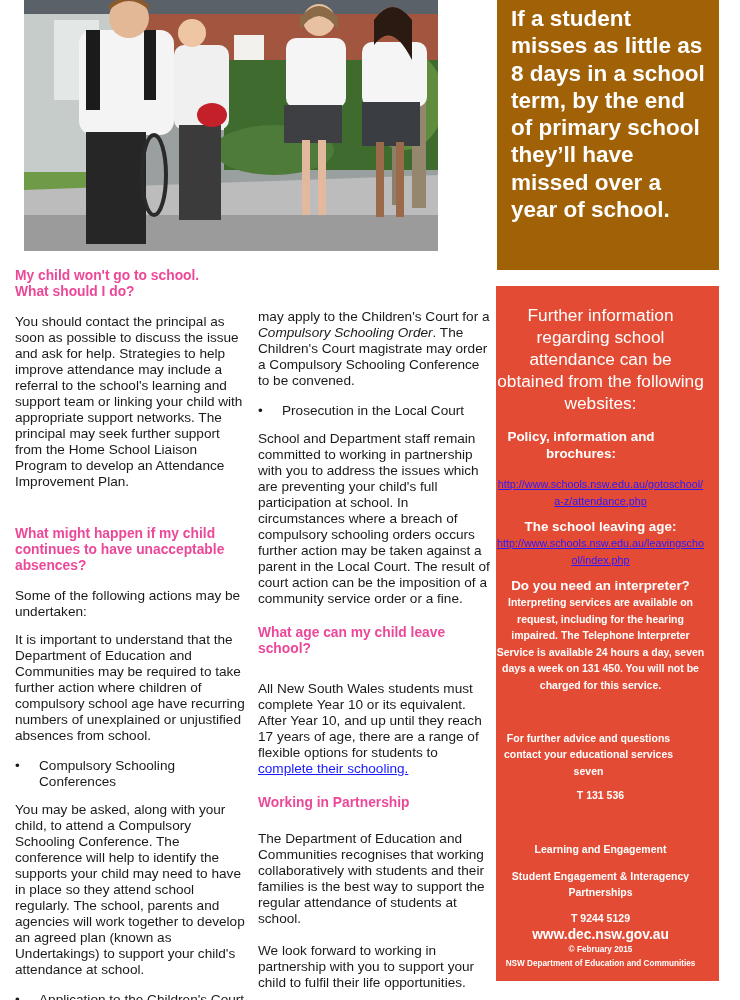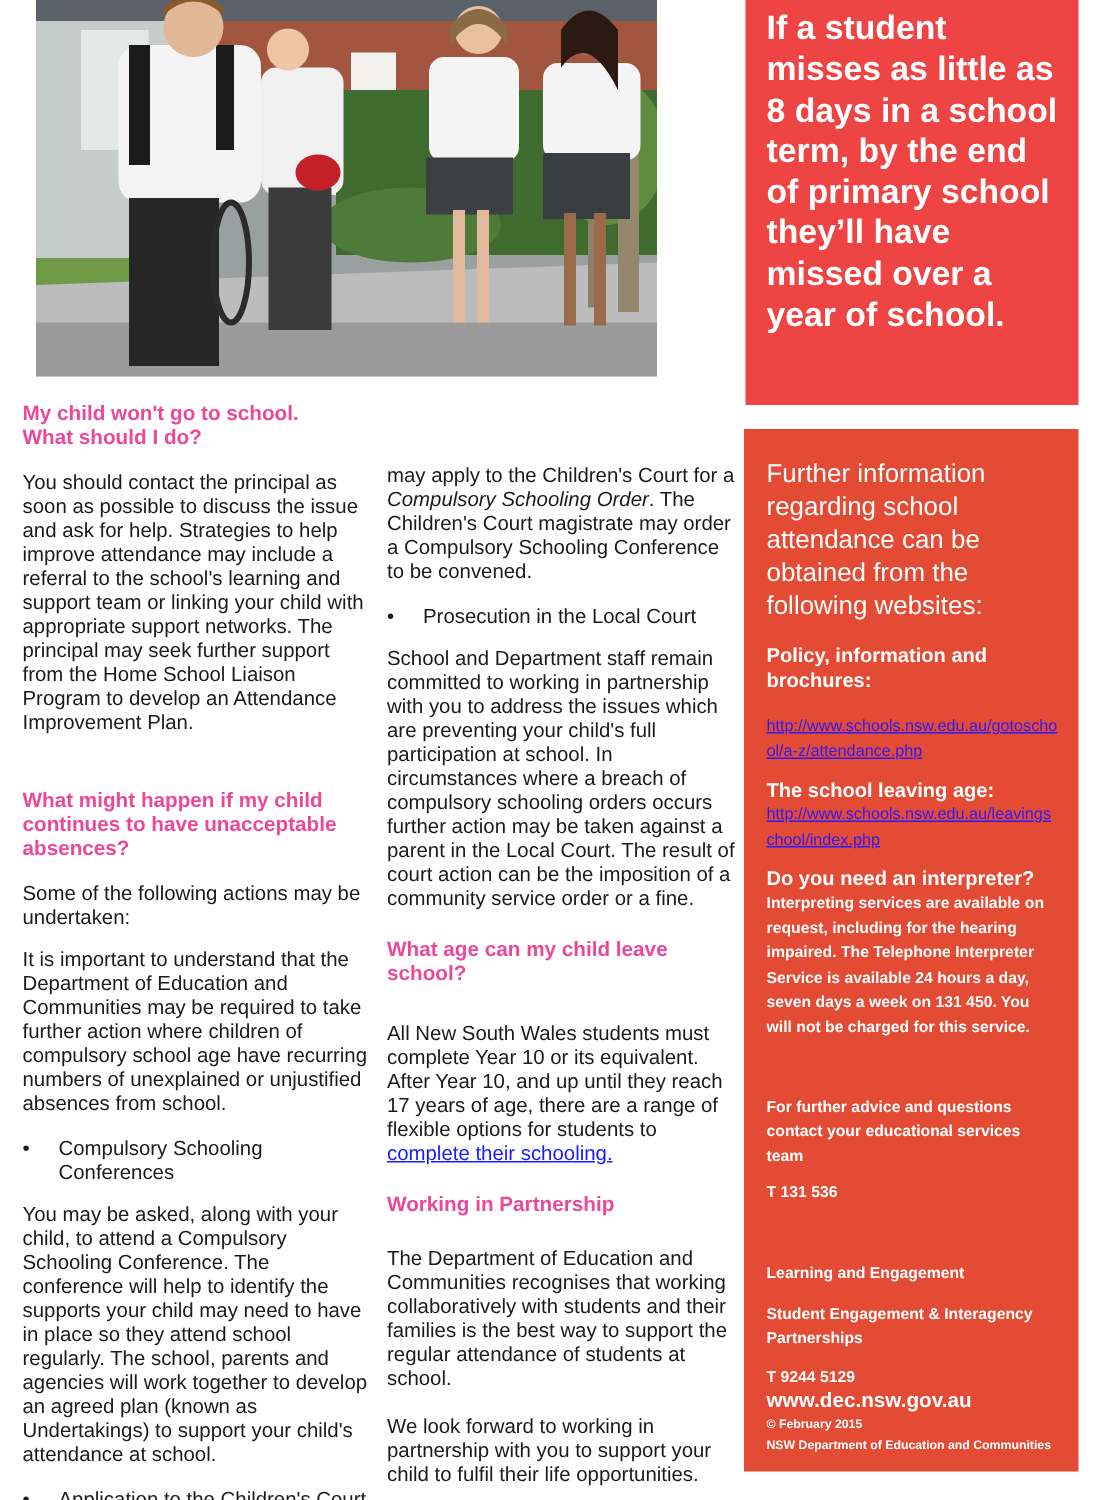--- a/index.html
+++ b/index.html
@@ -21,30 +21,30 @@
   .h { color: #ec4899; font-weight: bold; font-size: 13.8px; line-height: 16px; margin-bottom: 14px; }
   .p { margin-bottom: 14px; }
   .p em { font-style: italic; }
   .bullet { display: flex; margin-bottom: 12px; }
   .bullet .dot { width: 24px; flex: 0 0 24px; }
   .link { color: #1a1aff; text-decoration: underline; cursor: pointer; }
 
   
   .stat-box {
     position: absolute; left: 497px; top: 0; width: 222px; height: 270px;
-    background: #ef4444; color: #ffffff; padding: 5px 14px 4px 14px;
+    background: #a16207; color: #ffffff; padding: 5px 14px 4px 14px;
   }
   .stat-box .stat {
     font-weight: bold; font-size: 22.5px; line-height: 27.3px;
   }
 
   
   .info-box {
     position: absolute; left: 496px; top: 286px; width: 223px; height: 695px;
-    background: #e34b34; color: #ffffff; padding: 18px 14px 0 15px;
+    background: #e34b34; color: #ffffff; padding: 18px 14px 0 0; text-align: center;
   }
   .info-box .intro { font-size: 17.3px; line-height: 22px; margin-bottom: 14px; }
   .info-box .sub { font-weight: bold; font-size: 13.4px; line-height: 17px; }
   .info-box .url { color: #2a1aff; text-decoration: underline; font-size: 10.8px; line-height: 17px; cursor: pointer; word-break: break-all; }
   .info-box .small { font-weight: bold; font-size: 10.5px; line-height: 16.6px; }
   .info-box .site { font-weight: bold; font-size: 13.8px; color: #ffffff; cursor: pointer; }
   .info-box .tiny { font-weight: bold; font-size: 8.2px; line-height: 14px; }
 </style>
 </head>
 <body>
@@ -151,21 +151,21 @@
 
   <div class="sub" style="width:170px; margin-bottom:14px;">Policy, information and brochures:</div>
   <a class="url" style="display:block; margin-bottom:8px;">http://www.schools.nsw.edu.au/gotoschool/a-z/attendance.php</a>
 
   <div class="sub">The school leaving age:</div>
   <a class="url" style="display:block; margin-bottom:8px;">http://www.schools.nsw.edu.au/leavingschool/index.php</a>
 
   <div class="sub" style="margin-bottom:0;">Do you need an interpreter?</div>
   <div class="small" style="margin-bottom:36px;">Interpreting services are available on request, including for the hearing impaired. The Telephone Interpreter Service is available 24 hours a day, seven days a week on 131 450. You will not be charged for this service.</div>
 
-  <div class="small" style="width:185px; margin-bottom:8px;">For further advice and questions contact your educational services team</div>
+  <div class="small" style="width:185px; margin-bottom:8px;">For further advice and questions contact your educational services seven</div>
   <div class="small" style="margin-bottom:37px;">T 131 536</div>
 
   <div class="small" style="margin-bottom:10px;">Learning and Engagement</div>
   <div class="small" style="margin-bottom:10px;">Student Engagement &amp; Interagency Partnerships</div>
   <div class="small" style="line-height:14px;">T 9244 5129</div>
   <a class="site" style="display:inline-block; line-height:16px;">www.dec.nsw.gov.au</a>
   <div class="tiny">© February 2015</div>
   <div class="tiny">NSW Department of Education and Communities</div>
 </div>
 

